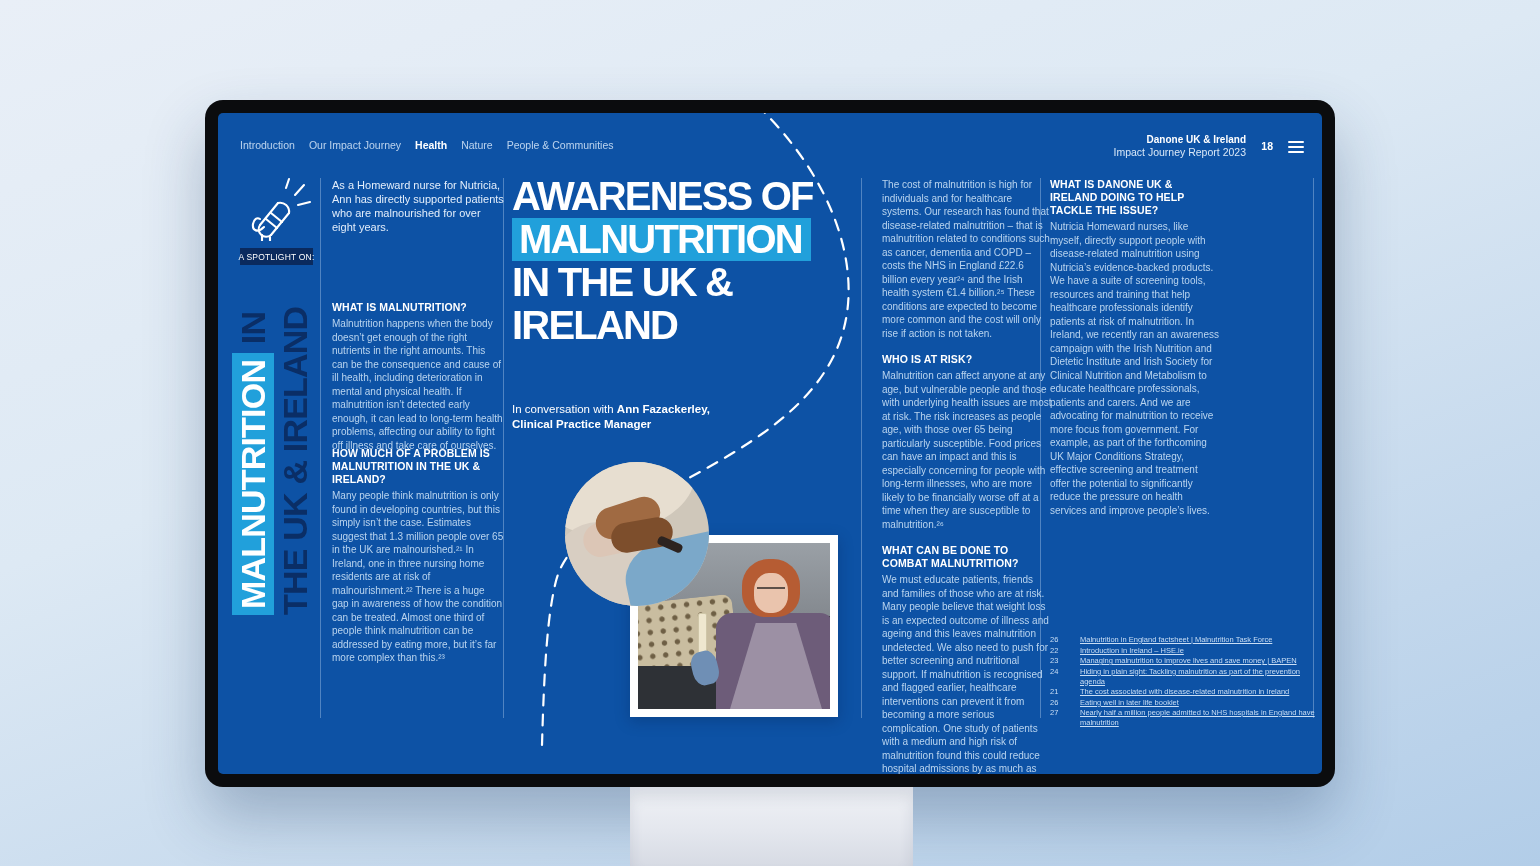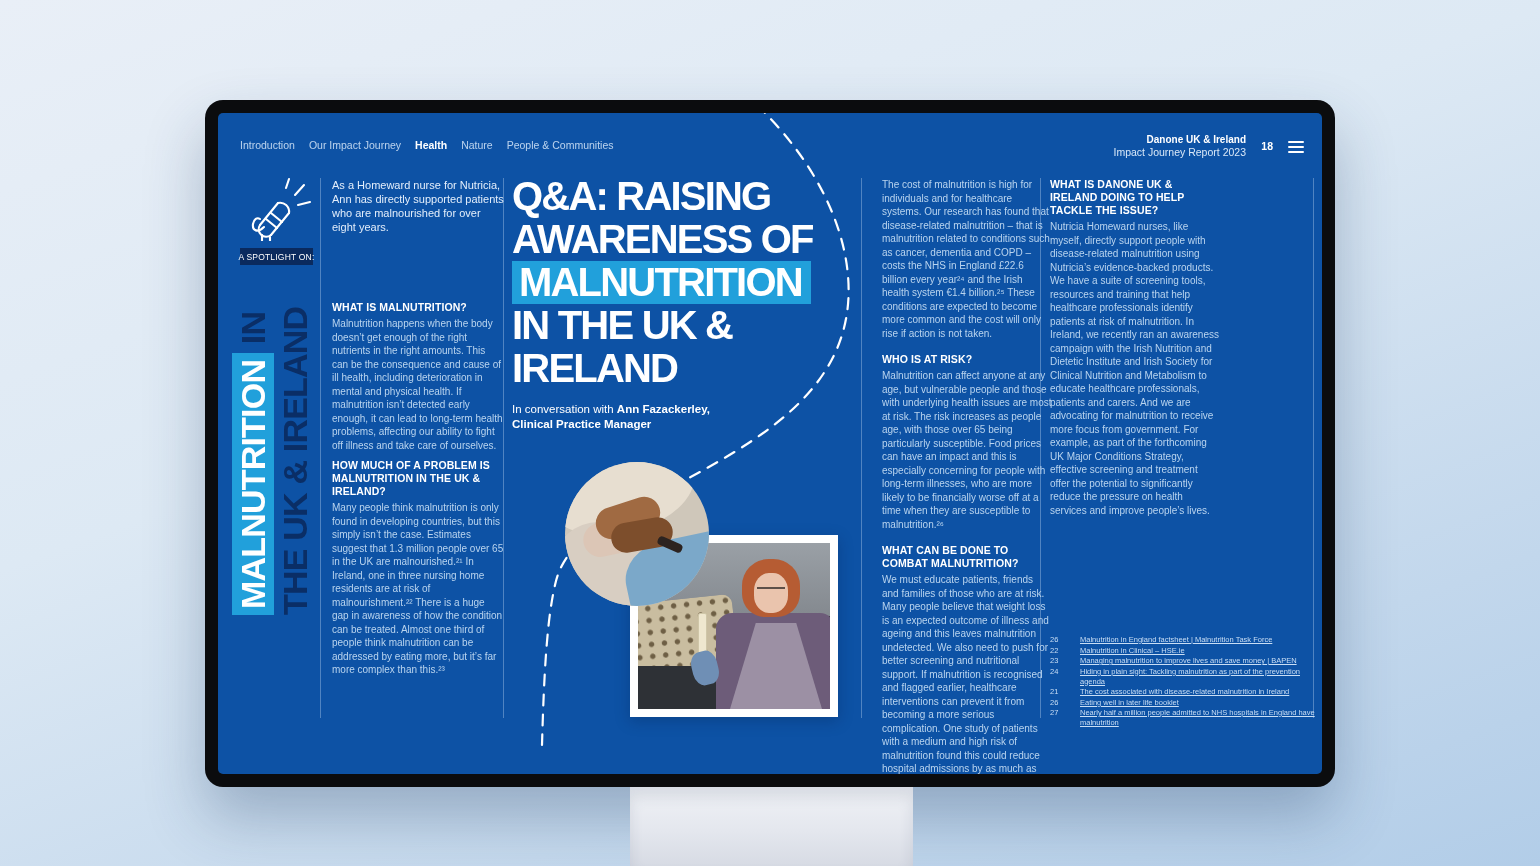--- a/index.html
+++ b/index.html
@@ -38,21 +38,21 @@
     align-items:center; justify-content:center; z-index:3; white-space:nowrap; }
   .vt { position:absolute; left:14px; top:502px; width:350px; transform:rotate(-90deg);
     transform-origin:0 0; z-index:3; }
   .vt-line { font-size:34px; line-height:42px; font-weight:800; letter-spacing:-.8px; white-space:nowrap; }
   .vt-hl   { background:#21a0db; color:#fff; padding:2px 7px 2px 6px; }
   .vt-dark { color:#0a2e66; }
   
   .col { position:absolute; z-index:2; }
   .intro { left:114px; top:65px; width:172px; font-size:11px; line-height:14px; color:#e3eefb; }
   .c2s1 { left:114px; top:188px; width:172px; }
-  .c2s2 { left:114px; top:346px; width:172px; }
+  .c2s2 { left:114px; top:334px; width:172px; }
   .sec-h { font-size:10.5px; line-height:13px; font-weight:700; color:#fff; margin-bottom:3px; letter-spacing:.1px; }
   .sec-b { font-size:10px; line-height:13.5px; color:#b9d4ef; }
   
   .headline { left:294px; top:62px; width:350px; z-index:4; }
   .h-line { font-size:40px; line-height:43px; font-weight:800; letter-spacing:-1.8px; color:#fff; white-space:nowrap; }
   .h-hl { display:inline-block; background:#21a0db; padding:0 9px 0 7px; }
   .subtitle { left:294px; top:289px; width:300px; z-index:4; font-size:11.5px; line-height:15px; color:#fff; }
   .subtitle b { font-weight:700; }
   
   .circle-photo { position:absolute; left:347px; top:349px; width:144px; height:144px; border-radius:50%;
@@ -158,21 +158,20 @@
     <div class="col c2s1">
       <div class="sec-h">WHAT IS MALNUTRITION?</div>
       <div class="sec-b">Malnutrition happens when the body doesn’t get enough of the right nutrients in the right amounts. This can be the consequence and cause of ill health, including deterioration in mental and physical health. If malnutrition isn’t detected early enough, it can lead to long-term health problems, affecting our ability to fight off illness and take care of ourselves.</div>
     </div>
     <div class="col c2s2">
       <div class="sec-h">HOW MUCH OF A PROBLEM IS MALNUTRITION IN THE UK &amp; IRELAND?</div>
       <div class="sec-b">Many people think malnutrition is only found in developing countries, but this simply isn’t the case. Estimates suggest that 1.3 million people over 65 in the UK are malnourished.²¹ In Ireland, one in three nursing home residents are at risk of malnourishment.²² There is a huge gap in awareness of how the condition can be treated. Almost one third of people think malnutrition can be addressed by eating more, but it’s far more complex than this.²³</div>
     </div>
 
     <div class="col headline">
-      <div class="h-line">Q&amp;A: RAISING</div>
       <div class="h-line">AWARENESS OF</div>
       <div class="h-line"><span class="h-hl">MALNUTRITION</span></div>
       <div class="h-line">IN THE UK &amp;</div>
       <div class="h-line">IRELAND</div>
     </div>
     <div class="col subtitle">
       <span>In conversation with </span><b>Ann Fazackerley,</b><br>
       <b>Clinical Practice Manager</b>
     </div>
 
@@ -215,21 +214,21 @@
       <div class="sec-b">Nutricia Homeward nurses, like myself, directly support people with disease-related malnutrition using Nutricia’s evidence-backed products. We have a suite of screening tools, resources and training that help healthcare professionals identify patients at risk of malnutrition. In Ireland, we recently ran an awareness campaign with the Irish Nutrition and Dietetic Institute and Irish Society for Clinical Nutrition and Metabolism to educate healthcare professionals, patients and carers. And we are advocating for malnutrition to receive more focus from government. For example, as part of the forthcoming UK Major Conditions Strategy, effective screening and treatment offer the potential to significantly reduce the pressure on health services and improve people’s lives.</div>
     </div>
 
     <div class="footnotes">
       <div class="fn">
           <span class="fn-num">26</span>
           <span class="fn-link">Malnutrition in England factsheet | Malnutrition Task Force</span>
         </div>
       <div class="fn">
           <span class="fn-num">22</span>
-          <span class="fn-link">Malnutrition in Clinical – HSE.ie</span>
+          <span class="fn-link">Introduction in Ireland – HSE.ie</span>
         </div>
       <div class="fn">
           <span class="fn-num">23</span>
           <span class="fn-link">Managing malnutrition to improve lives and save money | BAPEN</span>
         </div>
       <div class="fn">
           <span class="fn-num">24</span>
           <span class="fn-link">Hiding in plain sight: Tackling malnutrition as part of the prevention agenda</span>
         </div>
       <div class="fn">

